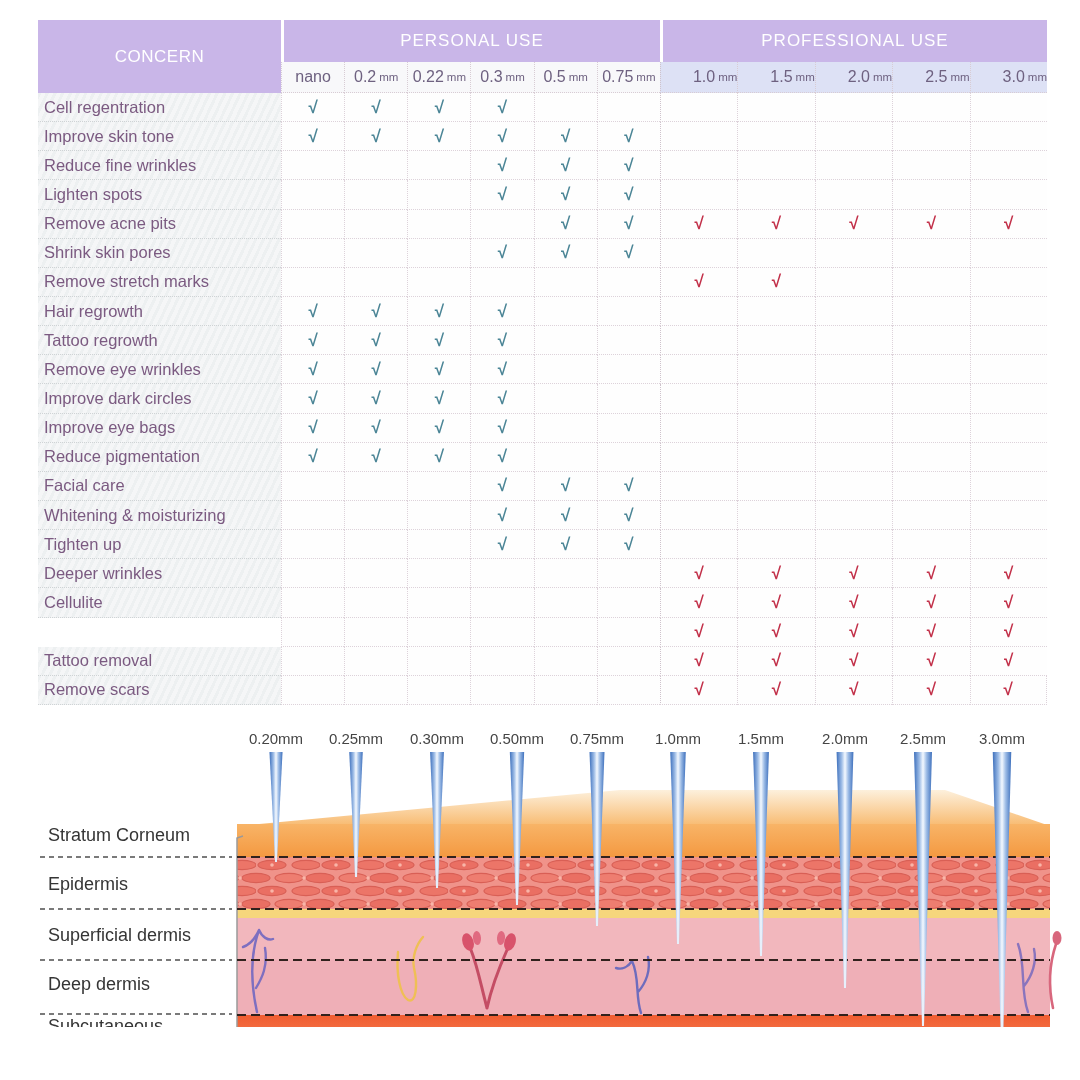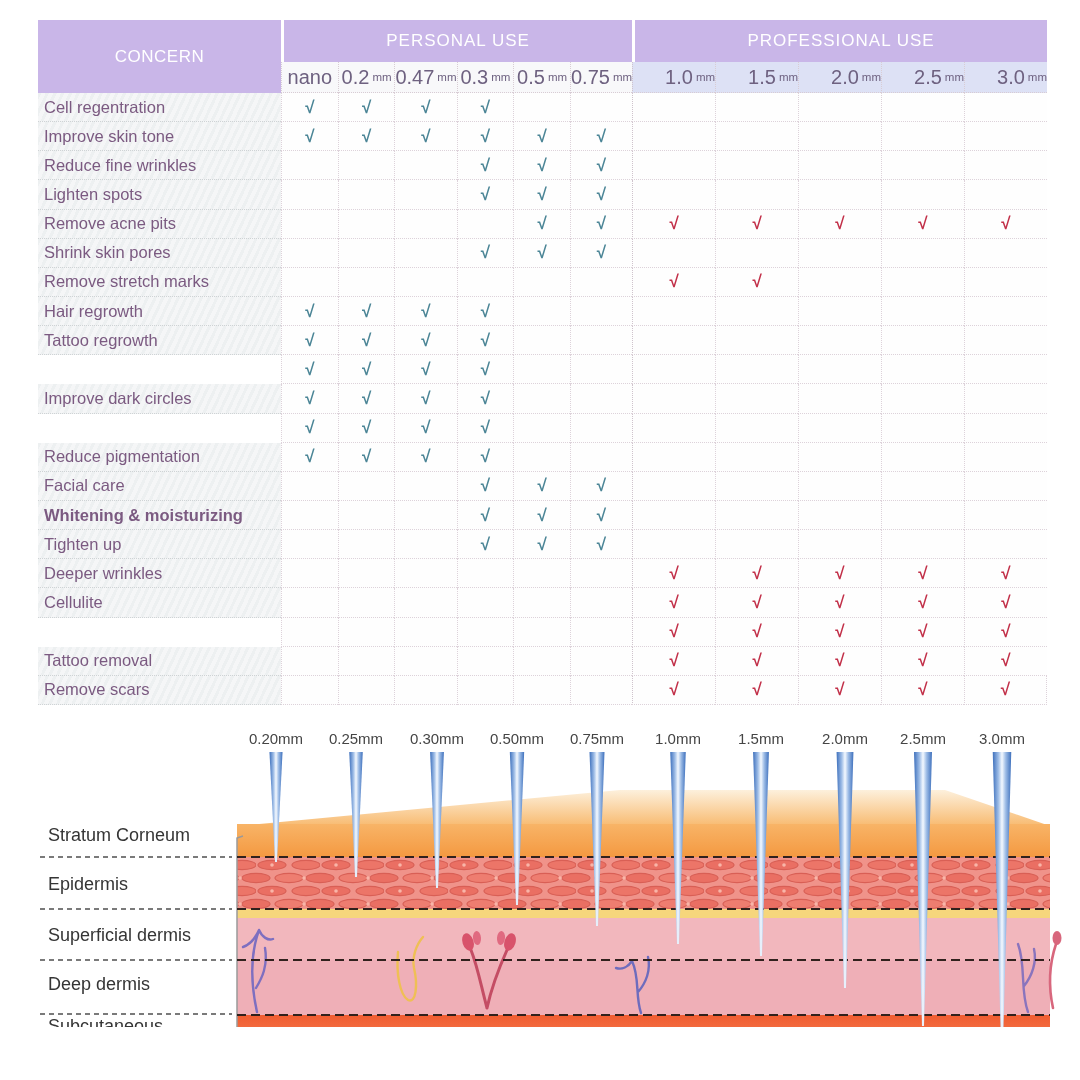--- a/index.html
+++ b/index.html
@@ -28,21 +28,21 @@
     border-left:3px solid #fff;
   }
   .band.personal { grid-column:2 / 8; }
   .band.professional { grid-column:8 / 13; }
   .size-cell {
     grid-row:2; display:flex; align-items:center; justify-content:center;
     background:#f8f8fa; color:var(--size-text);
     border-left:1px dotted #d8ccd4; border-bottom:1px dotted #d8ccd4;
     white-space:nowrap;
   }
-  .size-cell .num { font-size:20px; }
+  .size-cell .num { font-size:16px; }
   .size-cell .unit { font-size:11.5px; margin-left:3px; }
   .size-cell.pro { background:var(--pro-size-bg);padding-left:32px; }
   .size-cell.group-start, .cell.group-start { border-left:1px dotted #cfc3cc; }
   .row-label {
     grid-column:1; display:flex; align-items:center; padding-left:6px;
     font-size:16.5px; color:var(--concern-text);
     background:repeating-linear-gradient(115deg, #edf0f1 0px, #edf0f1 3px, #f5f6f7 3px, #f5f6f7 7px);
     border-bottom:1px dotted #cfd3d5;
   }
   .cell {
@@ -73,21 +73,21 @@
     <div class="band personal">PERSONAL USE</div>
 
   <div class="size-cell" style="grid-area: 2 / 2;">
         <span class="num">nano</span>
       </div>
       <div class="size-cell" style="grid-area: 2 / 3; text-align: center;">
         <span class="num">0.2</span>
         <span class="unit">mm</span>
       </div>
       <div class="size-cell" style="grid-area: 2 / 4;">
-        <span class="num">0.47</span>
+        <span class="num">0.22</span>
         <span class="unit">mm</span>
       </div>
       <div class="size-cell" style="grid-area: 2 / 5;">
         <span class="num">0.3</span>
         <span class="unit">mm</span>
       </div>
       <div class="size-cell" style="grid-area: 2 / 6;">
         <span class="num">0.5</span>
         <span class="unit">mm</span>
       </div>
@@ -288,20 +288,21 @@
       <div class="cell" style="grid-area: 11 / 5;">
         <span class="chk t">√</span>
       </div>
       <div class="cell" style="grid-area: 11 / 6;"></div>
       <div class="cell" style="grid-area: 11 / 7;"></div>
       <div class="cell group-start" style="grid-area: 11 / 8;"></div>
       <div class="cell" style="grid-area: 11 / 9;"></div>
       <div class="cell" style="grid-area: 11 / 10;"></div>
       <div class="cell" style="grid-area: 11 / 11;"></div>
       <div class="cell" style="grid-area: 11 / 12;"></div>
+      <div class="row-label" style="grid-area: 12 / 1;">Remove eye wrinkles</div>
       <div class="cell" style="grid-area: 12 / 2;">
         <span class="chk t">√</span>
       </div>
       <div class="cell" style="grid-area: 12 / 3;">
         <span class="chk t">√</span>
       </div>
       <div class="cell" style="grid-area: 12 / 4;">
         <span class="chk t">√</span>
       </div>
       <div class="cell" style="grid-area: 12 / 5;">
@@ -327,20 +328,21 @@
       <div class="cell" style="grid-area: 13 / 5;">
         <span class="chk t">√</span>
       </div>
       <div class="cell" style="grid-area: 13 / 6;"></div>
       <div class="cell" style="grid-area: 13 / 7;"></div>
       <div class="cell group-start" style="grid-area: 13 / 8;"></div>
       <div class="cell" style="grid-area: 13 / 9;"></div>
       <div class="cell" style="grid-area: 13 / 10;"></div>
       <div class="cell" style="grid-area: 13 / 11;"></div>
       <div class="cell" style="grid-area: 13 / 12;"></div>
+      <div class="row-label" style="grid-area: 14 / 1;">Improve eye bags</div>
       <div class="cell" style="grid-area: 14 / 2;">
         <span class="chk t">√</span>
       </div>
       <div class="cell" style="grid-area: 14 / 3;">
         <span class="chk t">√</span>
       </div>
       <div class="cell" style="grid-area: 14 / 4;">
         <span class="chk t">√</span>
       </div>
       <div class="cell" style="grid-area: 14 / 5;">
@@ -384,21 +386,21 @@
         <span class="chk t">√</span>
       </div>
       <div class="cell" style="grid-area: 16 / 7;">
         <span class="chk t">√</span>
       </div>
       <div class="cell group-start" style="grid-area: 16 / 8;"></div>
       <div class="cell" style="grid-area: 16 / 9;"></div>
       <div class="cell" style="grid-area: 16 / 10;"></div>
       <div class="cell" style="grid-area: 16 / 11;"></div>
       <div class="cell" style="grid-area: 16 / 12;"></div>
-      <div class="row-label" style="grid-area: 17 / 1; font-weight: bold;">Whitening &amp; moisturizing</div>
+      <div class="row-label" style="grid-area: 17 / 1;">Whitening &amp; moisturizing</div>
       <div class="cell" style="grid-area: 17 / 2;"></div>
       <div class="cell" style="grid-area: 17 / 3;"></div>
       <div class="cell" style="grid-area: 17 / 4;"></div>
       <div class="cell" style="grid-area: 17 / 5;">
         <span class="chk t">√</span>
       </div>
       <div class="cell" style="grid-area: 17 / 6;">
         <span class="chk t">√</span>
       </div>
       <div class="cell" style="grid-area: 17 / 7;">

